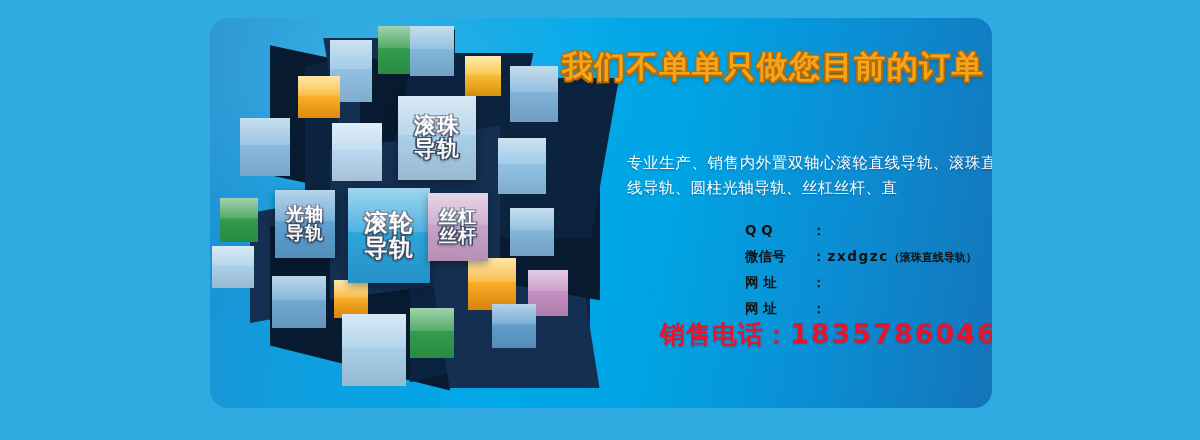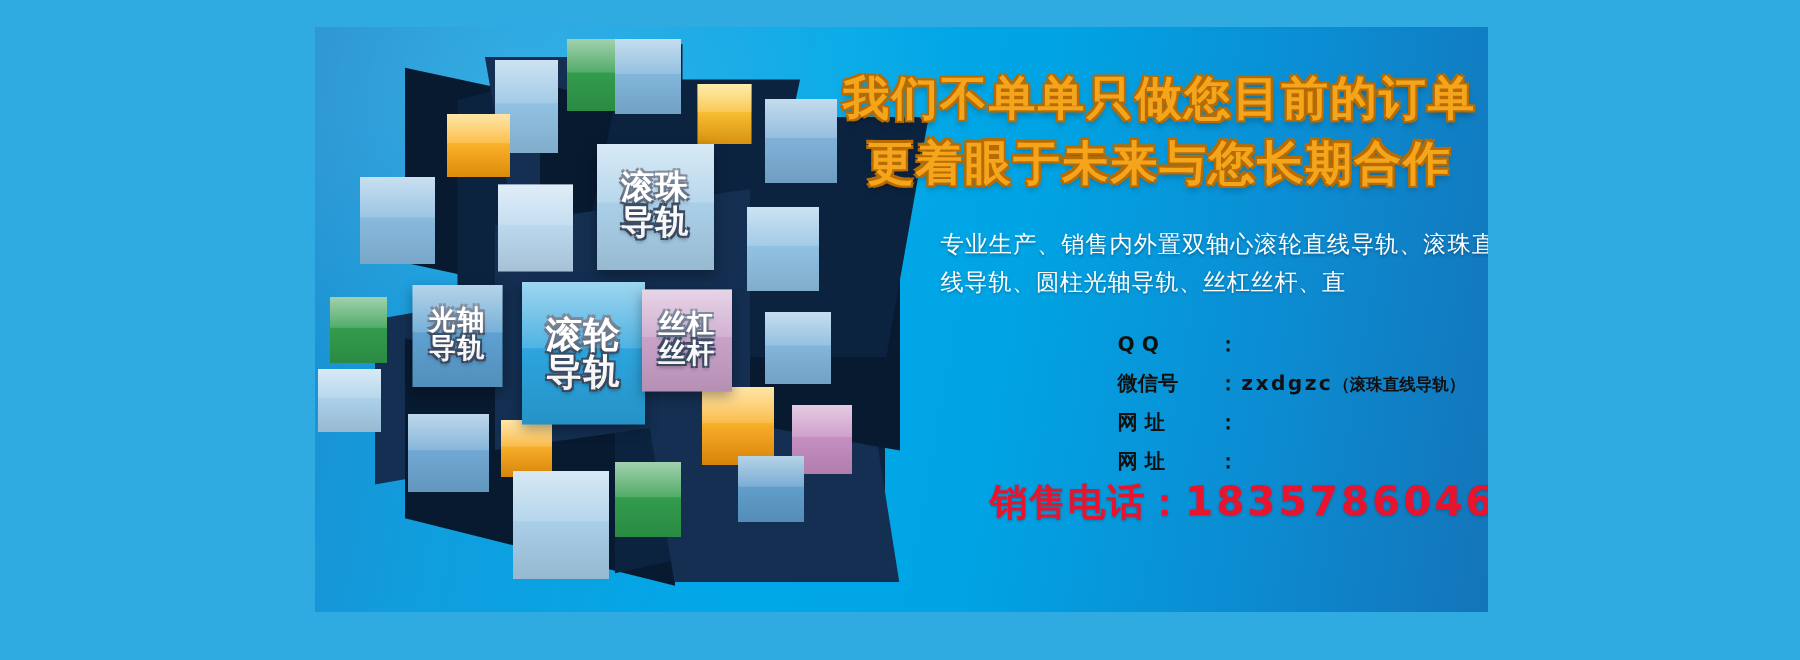--- a/index.html
+++ b/index.html
@@ -8,20 +8,21 @@
     background:#2fabe1;
     font-family:"DejaVu Sans","Liberation Sans",sans-serif;
   }
   #banner{position:relative;width:1200px;height:440px;background:#2fabe1;}
 
   
   #panel{
     position:absolute;left:210px;top:18px;width:782px;height:390px;
     background:linear-gradient(100deg,#1f8fd0 0%,#109ede 16%,#00a8e8 42%,#00a4e4 58%,#0b8ed4 78%,#1474b9 100%);
     overflow:hidden;
+    border-radius:18px;
   }
   
   #panel .sheen{
     position:absolute;left:0;top:0;width:100%;height:100%;
     background:radial-gradient(ellipse 420px 300px at 150px 40px,rgba(255,255,255,.16),rgba(255,255,255,0) 70%);
     pointer-events:none;
   }
 
   
   #cubes{position:absolute;left:0;top:0;width:400px;height:390px;}
@@ -182,21 +183,20 @@
 
       <div class="lbl" style="left:218px;top:175px;width:60px;height:68px;background:#c9a0c8;font-size:18px;">
         <div class="face gl"></div>
         <span>丝杠</span>
         <span>丝杆</span>
       </div>
     </div>
 
     <div id="headline">
       <div class="h">我们不单单只做您目前的订单</div>
-      <div class="h">更着眼于未来与您长期合作</div>
     </div>
 
     <div id="desc">
       <span>专业生产、销售内外置双轴心滚轮直线导轨、</span><span>滚珠直线导轨、圆柱光轴导轨、丝杠丝杆、直</span>
     </div>
 
     <div id="contact">
       <div class="row">
         <span class="k qq">Q Q</span>
         <span class="colon">：</span>

